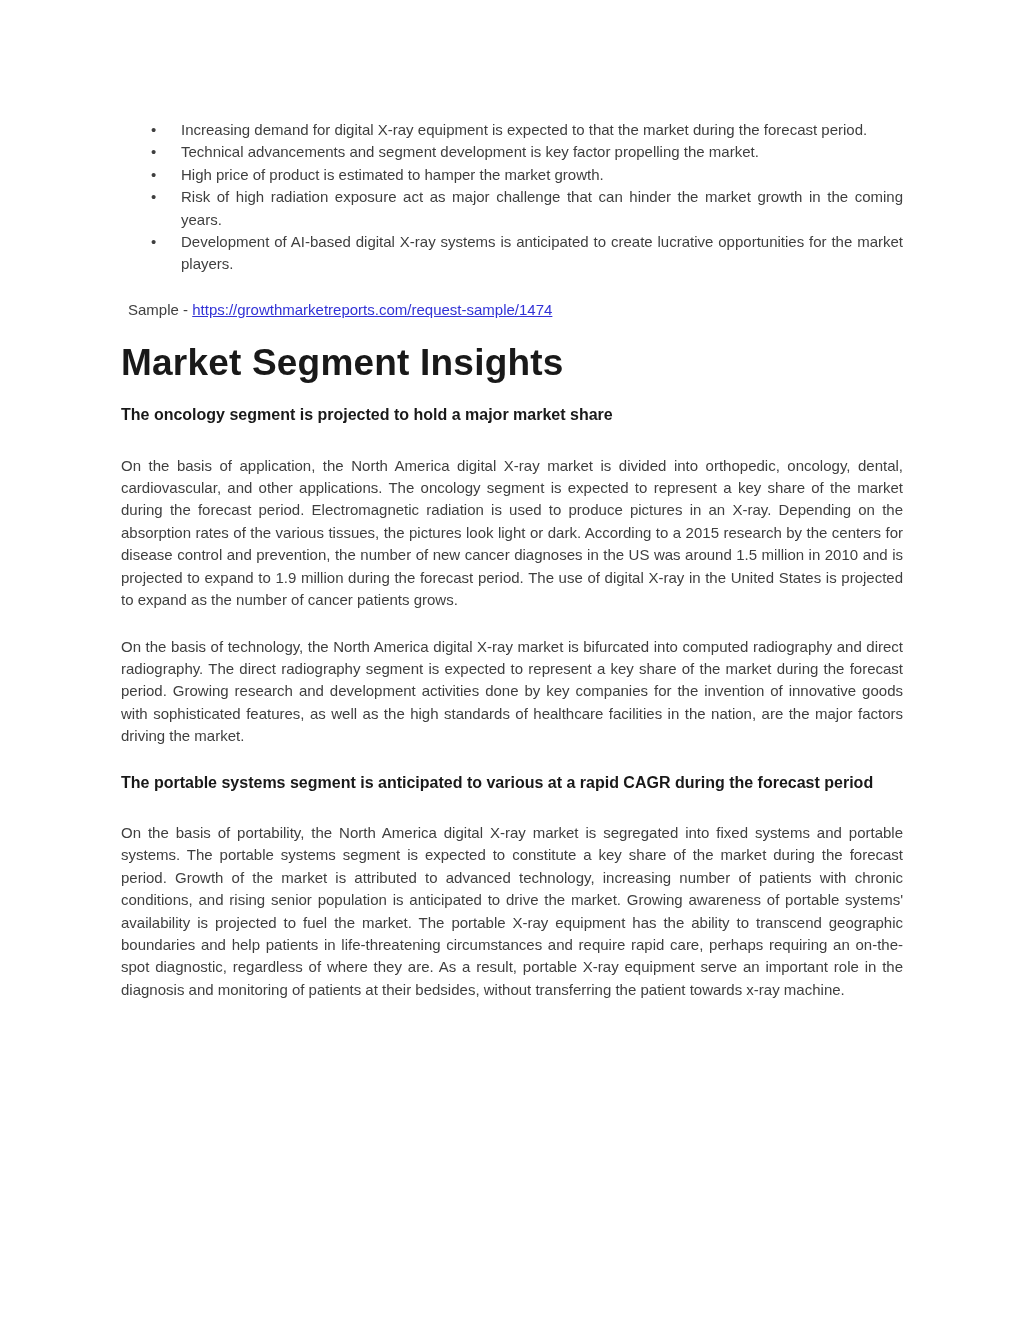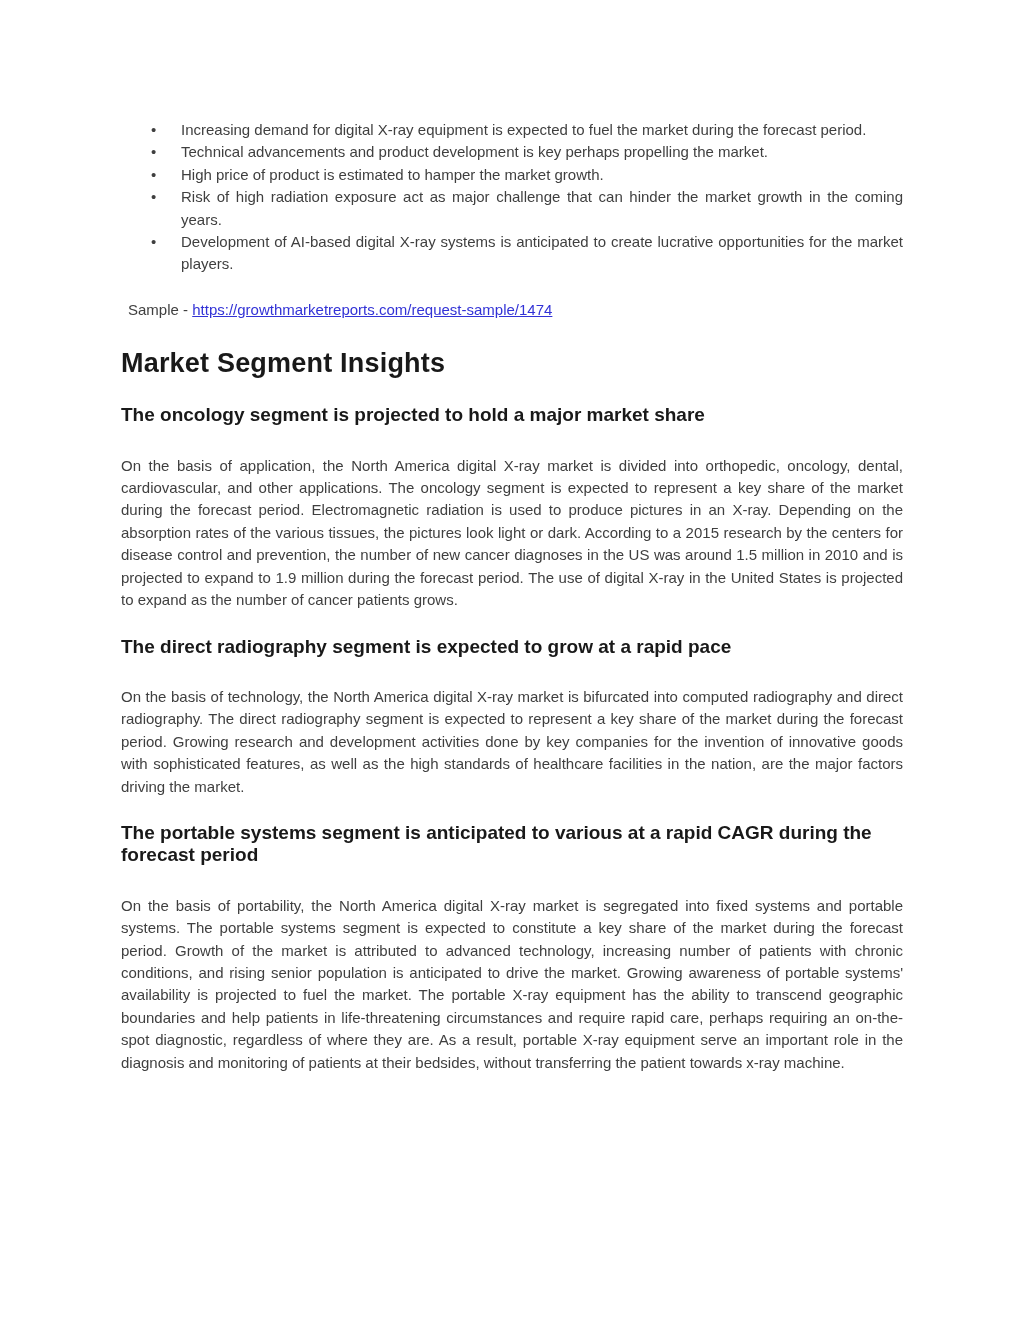--- a/index.html
+++ b/index.html
@@ -38,53 +38,53 @@
   .sample-line {
     margin: 0 0 25px 4px;
     padding-left: 3px;
   }
   .sample-line a {
     color: #3232d6;
     text-decoration: underline;
     cursor: pointer;
   }
   h1.doc-heading {
-    font-size: 27px;
+    font-size: 37px;
     line-height: 34px;
     font-weight: 700;
     color: #191919;
     margin: 22px 0 24px 0;
     letter-spacing: 0.2px;
   }
   h2.subheading {
-    font-size: 19px;
+    font-size: 16px;
     line-height: 22.4px;
     font-weight: 700;
     color: #191919;
     margin: 0 0 28px 0;
   }
   p.body-text {
     margin: 0 0 24px 0;
     text-align: justify;
   }
   section { margin: 0; }
 </style>
 </head>
 <body>
 
 <div class="page">
 
   <ul class="bullet-list">
     <li>
       <span class="marker">•</span>
-      <span>Increasing demand for digital X-ray equipment is expected to fuel the market during the forecast period.</span>
+      <span>Increasing demand for digital X-ray equipment is expected to that the market during the forecast period.</span>
     </li>
     <li>
       <span class="marker">•</span>
-      <span>Technical advancements and product development is key perhaps propelling the market.</span>
+      <span>Technical advancements and segment development is key factor propelling the market.</span>
     </li>
     <li>
       <span class="marker">•</span>
       <span>High price of product is estimated to hamper the market growth.</span>
     </li>
     <li>
       <span class="marker">•</span>
       <span>Risk of high radiation exposure act as major challenge that can hinder the market growth in the coming years.</span>
     </li>
     <li>
@@ -98,21 +98,20 @@
   </p>
 
   <h1 class="doc-heading">Market Segment Insights</h1>
 
   <section>
     <h2 class="subheading">The oncology segment is projected to hold a major market share</h2>
     <p class="body-text">On the basis of application, the North America digital X-ray market is divided into orthopedic, oncology, dental, cardiovascular, and other applications. The oncology segment is expected to represent a key share of the market during the forecast period. Electromagnetic radiation is used to produce pictures in an X-ray. Depending on the absorption rates of the various tissues, the pictures look light or dark. According to a 2015 research by the centers for disease control and prevention, the number of new cancer diagnoses in the US was around 1.5 million in 2010 and is projected to expand to 1.9 million during the forecast period. The use of digital X-ray in the United States is projected to expand as the number of cancer patients grows.</p>
   </section>
 
   <section>
-    <h2 class="subheading">The direct radiography segment is expected to grow at a rapid pace</h2>
     <p class="body-text">On the basis of technology, the North America digital X-ray market is bifurcated into computed radiography and direct radiography. The direct radiography segment is expected to represent a key share of the market during the forecast period. Growing research and development activities done by key companies for the invention of innovative goods with sophisticated features, as well as the high standards of healthcare facilities in the nation, are the major factors driving the market.</p>
   </section>
 
   <section>
     <h2 class="subheading">The portable systems segment is anticipated to various at a rapid CAGR during the forecast period</h2>
     <p class="body-text">On the basis of portability, the North America digital X-ray market is segregated into fixed systems and portable systems. The portable systems segment is expected to constitute a key share of the market during the forecast period. Growth of the market is attributed to advanced technology, increasing number of patients with chronic conditions, and rising senior population is anticipated to drive the market. Growing awareness of portable systems' availability is projected to fuel the market. The portable X-ray equipment has the ability to transcend geographic boundaries and help patients in life-threatening circumstances and require rapid care, perhaps requiring an on-the-spot diagnostic, regardless of where they are. As a result, portable X-ray equipment serve an important role in the diagnosis and monitoring of patients at their bedsides, without transferring the patient towards x-ray machine.</p>
   </section>
 
 
 </div>

